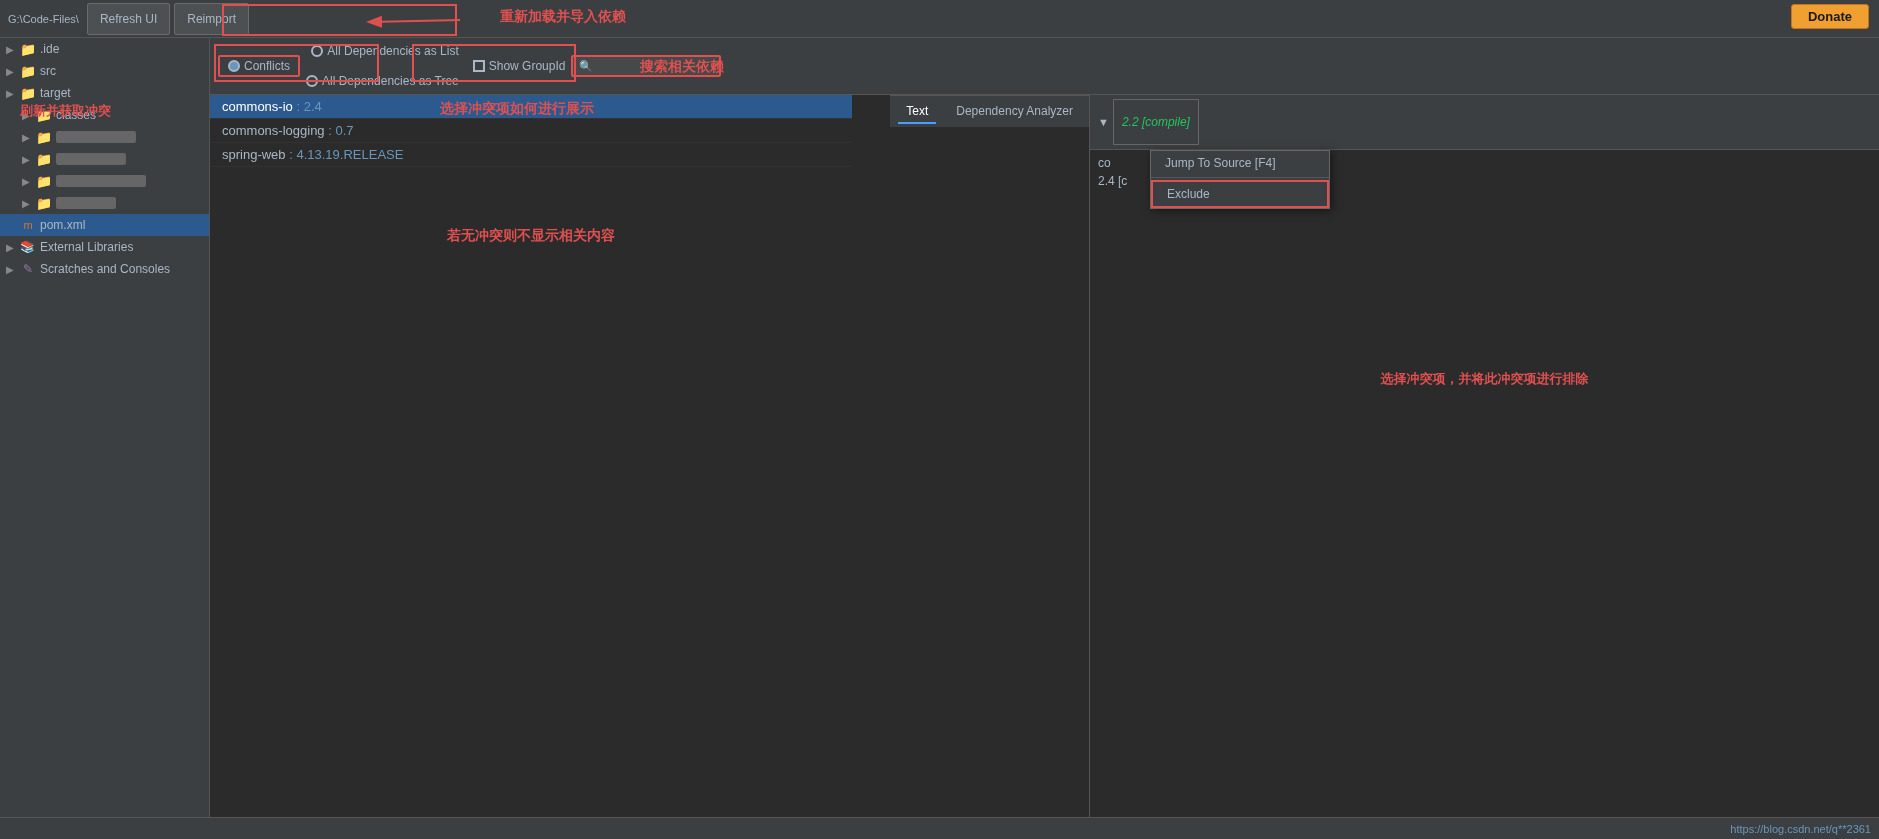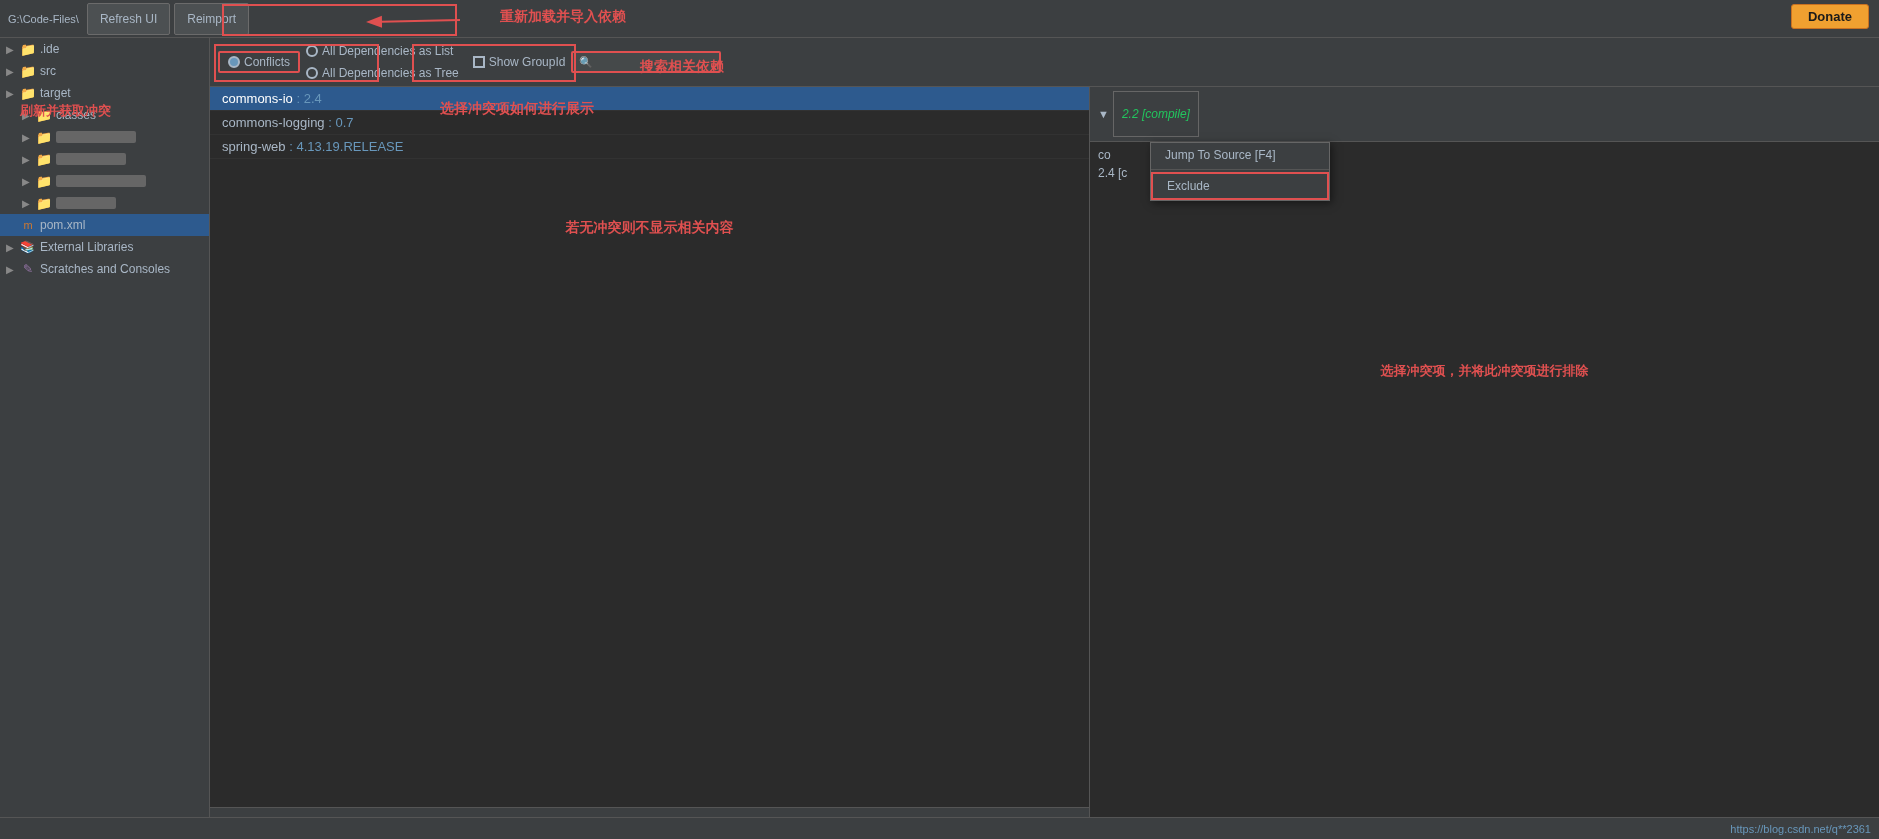--- a/index.html
+++ b/index.html
@@ -149,21 +149,22 @@
       border: 2px solid #a9b7c6;
       background: #6897bb;
       display: inline-block;
       flex-shrink: 0;
     }
     .radio-label { font-size: 12px; color: #a9b7c6; }
 
     .dep-options {
       display: flex;
       flex-direction: column;
-      gap: 8px;
+      gap: 16px;
+      align-items: flex-end;
     }
     .radio-option {
       display: flex;
       align-items: center;
       gap: 4px;
     }
     .radio-empty {
       width: 12px;
       height: 12px;
       border-radius: 50%;
@@ -203,21 +204,21 @@
     .split-pane {
       flex: 1;
       display: flex;
       overflow: hidden;
     }
 
     .left-pane {
       width: 880px;
       min-width: 880px;
       display: flex;
-      flex-direction: column;
+      flex-direction: row;
       border-right: 1px solid #555;
       overflow: hidden;
       gap: 38px;
     }
 
     .dep-list {
       flex: 1;
       overflow-y: auto;
       background: #2b2b2b;
     }

